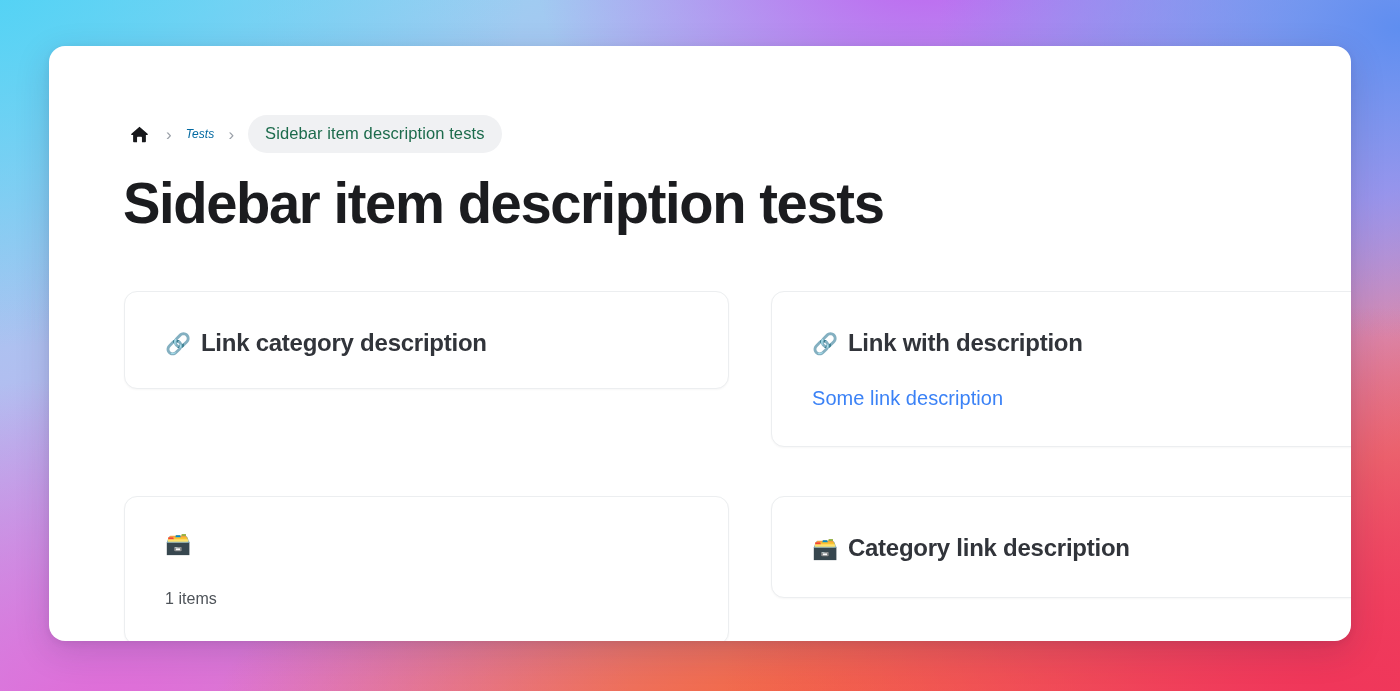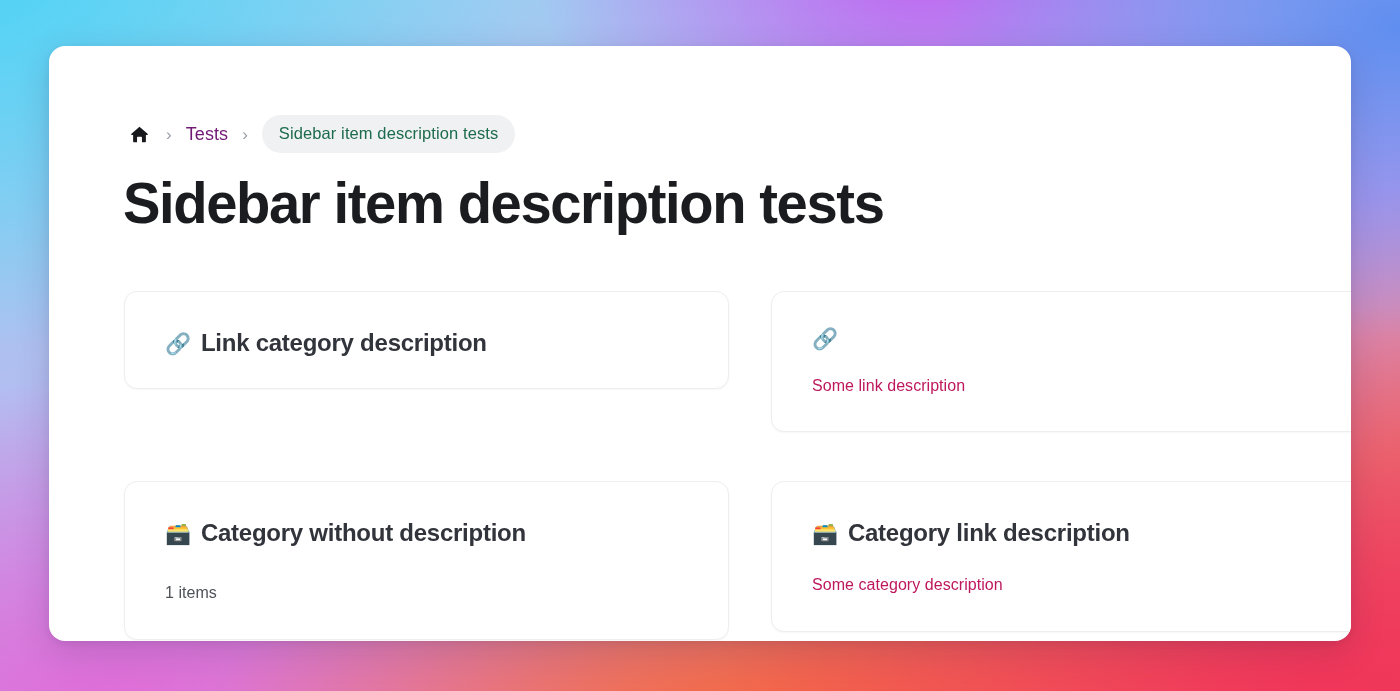--- a/index.html
+++ b/index.html
@@ -56,24 +56,25 @@
   }
   .crumb-home svg { display: block; }
   .crumb-sep {
     color: #9aa0a8;
     font-size: 17px;
     line-height: 1;
     padding: 0 14px;
     user-select: none;
   }
   .crumb-link {
-    font-size: 18px;
-    color: #701a75;
+    font-size: 12px;
+    color: #0369a1;
     letter-spacing: 0.1px;
     white-space: nowrap;
+    font-style: italic;
   }
   .crumb-current {
     font-size: 16.5px;
     color: #1c6b4c;
     background: #f0f1f3;
     border-radius: 999px;
     padding: 9px 17px 10px 17px;
     white-space: nowrap;
     letter-spacing: 0.1px;
   }
@@ -128,22 +129,22 @@
   .card-emoji {
     font-size: 21px;
     line-height: 1;
     margin-right: 10px;
     display: inline-flex;
     align-items: center;
     flex: 0 0 auto;
   }
   .card-desc {
     margin-top: 26px;
-    font-size: 16px;
-    color: #be185d;
+    font-size: 20px;
+    color: #3b82f6;
     letter-spacing: 0.05px;
     line-height: 1.4;
   }
   .card-meta {
     margin-top: 34px;
     font-size: 16px;
     color: #4e5359;
     letter-spacing: 0.05px;
     line-height: 1.4;
   }
@@ -177,34 +178,33 @@
     <div class="card">
       <div class="card-title">
         <span class="card-emoji">🔗</span>
         <span>Link category description</span>
       </div>
     </div>
 
     <div class="card with-desc">
       <div class="card-title">
         <span class="card-emoji">🔗</span>
+        <span>Link with description</span>
       </div>
       <div class="card-desc">Some link description</div>
     </div>
 
     <div class="card with-desc">
       <div class="card-title">
         <span class="card-emoji">🗃️</span>
-        <span>Category without description</span>
       </div>
       <div class="card-meta">1 items</div>
     </div>
 
     <div class="card with-desc">
       <div class="card-title">
         <span class="card-emoji">🗃️</span>
         <span>Category link description</span>
       </div>
-      <div class="card-desc">Some category description</div>
     </div>
 
   </div>
 </div>
 
 </body></html>

